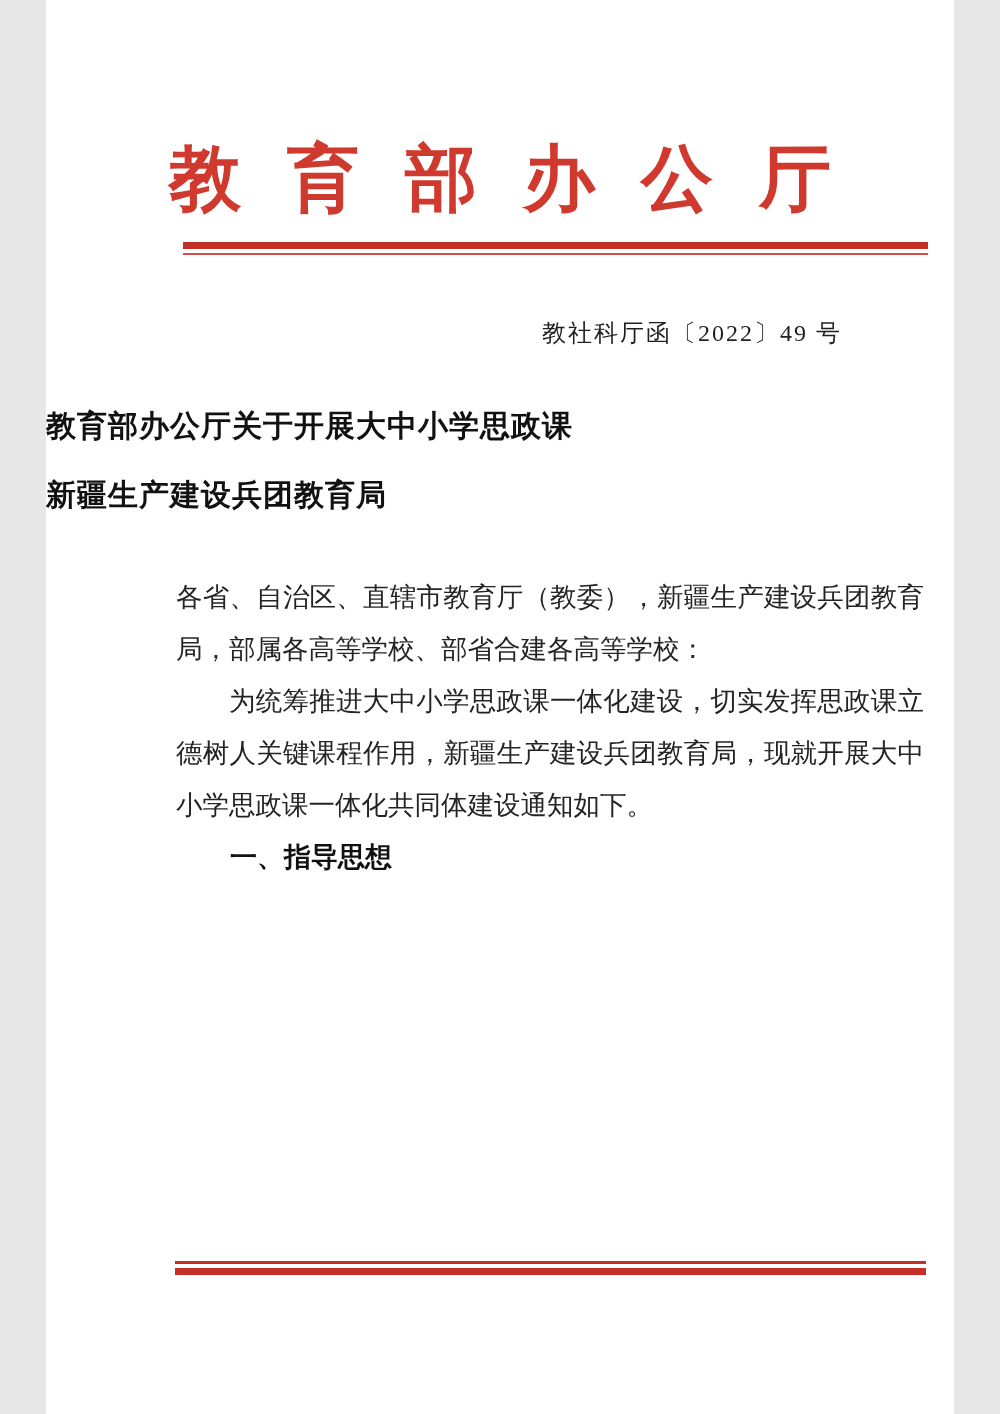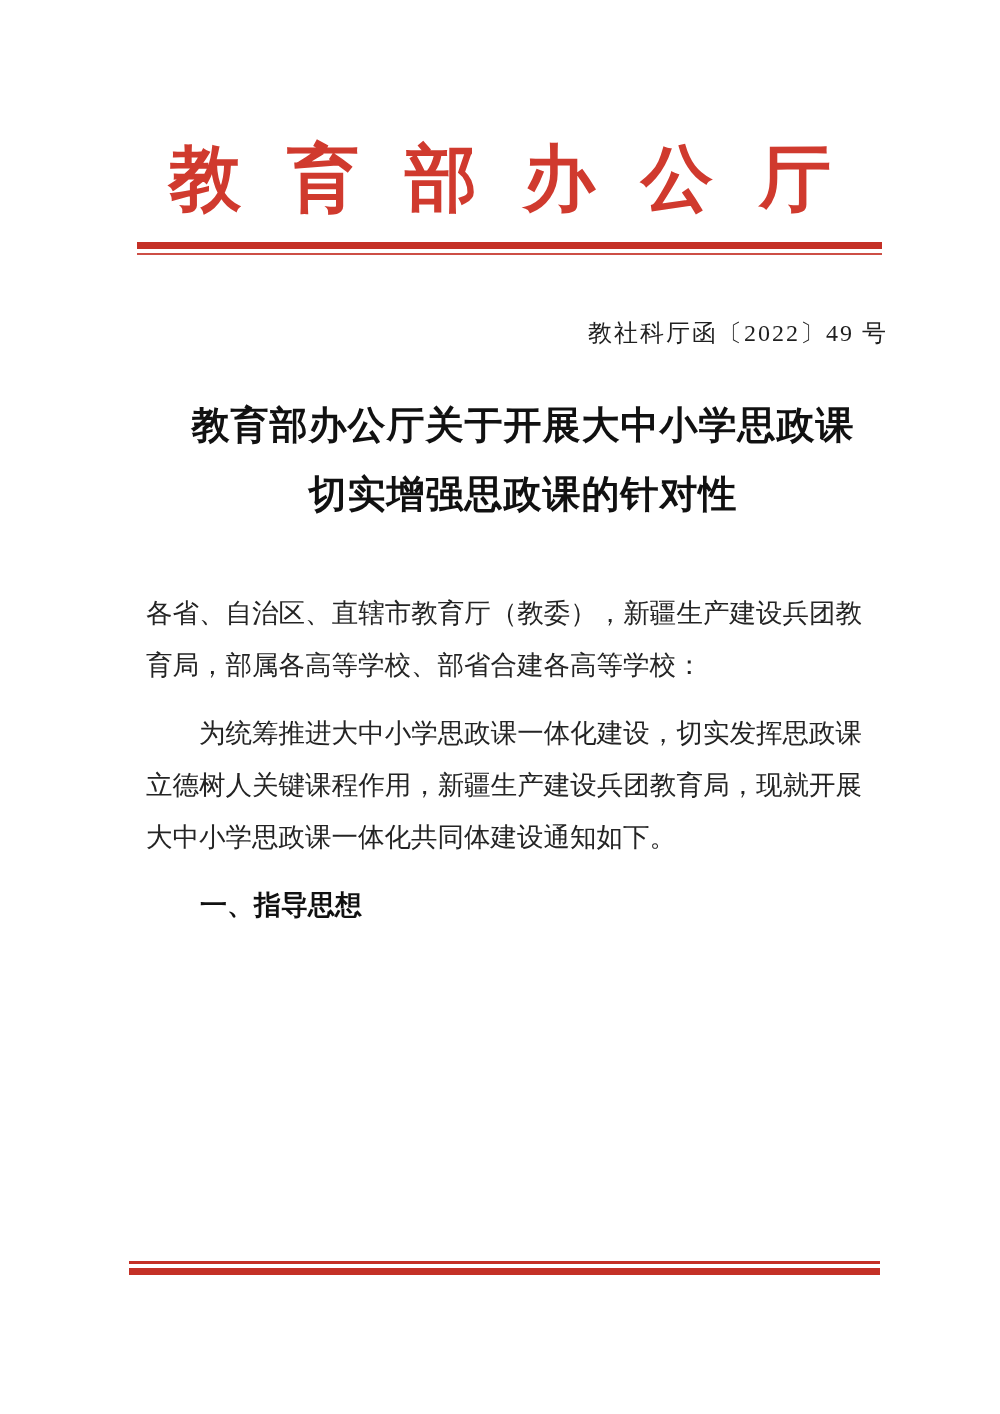--- a/index.html
+++ b/index.html
@@ -2,21 +2,21 @@
 <html lang="zh" style="--header_red: #d03a2e; --rule_red: #c43026; --text: #222222; --page_bg: #ffffff;"><head>
 <meta charset="utf-8">
 <style>
   html, body {
     margin: 0;
     padding: 0;
     background: #e8e8e8;
   }
   .page {
     position: relative;
-    width: 1000px;
+    width: 908px;
     height: 1414px;
     margin: 0 auto;
     background: var(--page_bg, #ffffff);
     font-family: "Liberation Serif", serif;
     color: var(--text, #222222);
     overflow: hidden;
   }
 
   
   .letterhead {
@@ -54,42 +54,41 @@
     color: #1f1f1f;
     white-space: nowrap;
   }
 
   
   .doc-title {
     position: absolute;
     top: 391px;
     left: 0;
     right: 0;
-    text-align: center;
-    font-size: 38px;
+    text-align: left;
+    font-size: 30px;
     line-height: 69px;
     font-weight: bold;
     color: #111111;
     letter-spacing: 1px;
-    padding-left: 46px;
   }
 
   
   .body-text {
     position: absolute;
     top: 571px;
     left: 130px;
     width: 748px;
     font-size: 26.5px;
     line-height: 52px;
     text-align: justify;
     color: #242424;
   }
   .body-text p {
-    margin: 16px;
+    margin: 0;
   }
   .body-text .indent {
     text-indent: 2em;
   }
   .section-heading {
     margin: 0;
     text-indent: 2em;
     font-size: 27px;
     line-height: 52px;
     font-weight: bold;
@@ -106,21 +105,21 @@
 
   <div class="rule rule-top">
     <div class="bar first"></div>
     <div class="bar second"></div>
   </div>
 
   <div class="doc-number">教社科厅函〔2022〕49 号</div>
 
   <div class="doc-title">
     <div>教育部办公厅关于开展大中小学思政课</div>
-    <div>切实增强思政课的针对性</div>
+    <div>新疆生产建设兵团教育局</div>
   </div>
 
   <div class="body-text">
     <p>各省、自治区、直辖市教育厅（教委），新疆生产建设兵团教育局，部属各高等学校、部省合建各高等学校：</p>
     <p class="indent">为统筹推进大中小学思政课一体化建设，切实发挥思政课立德树人关键课程作用，新疆生产建设兵团教育局，现就开展大中小学思政课一体化共同体建设通知如下。</p>
     <p class="section-heading">一、指导思想</p>
   </div>
 
   <div class="rule rule-bottom">
     <div class="bar first"></div>

